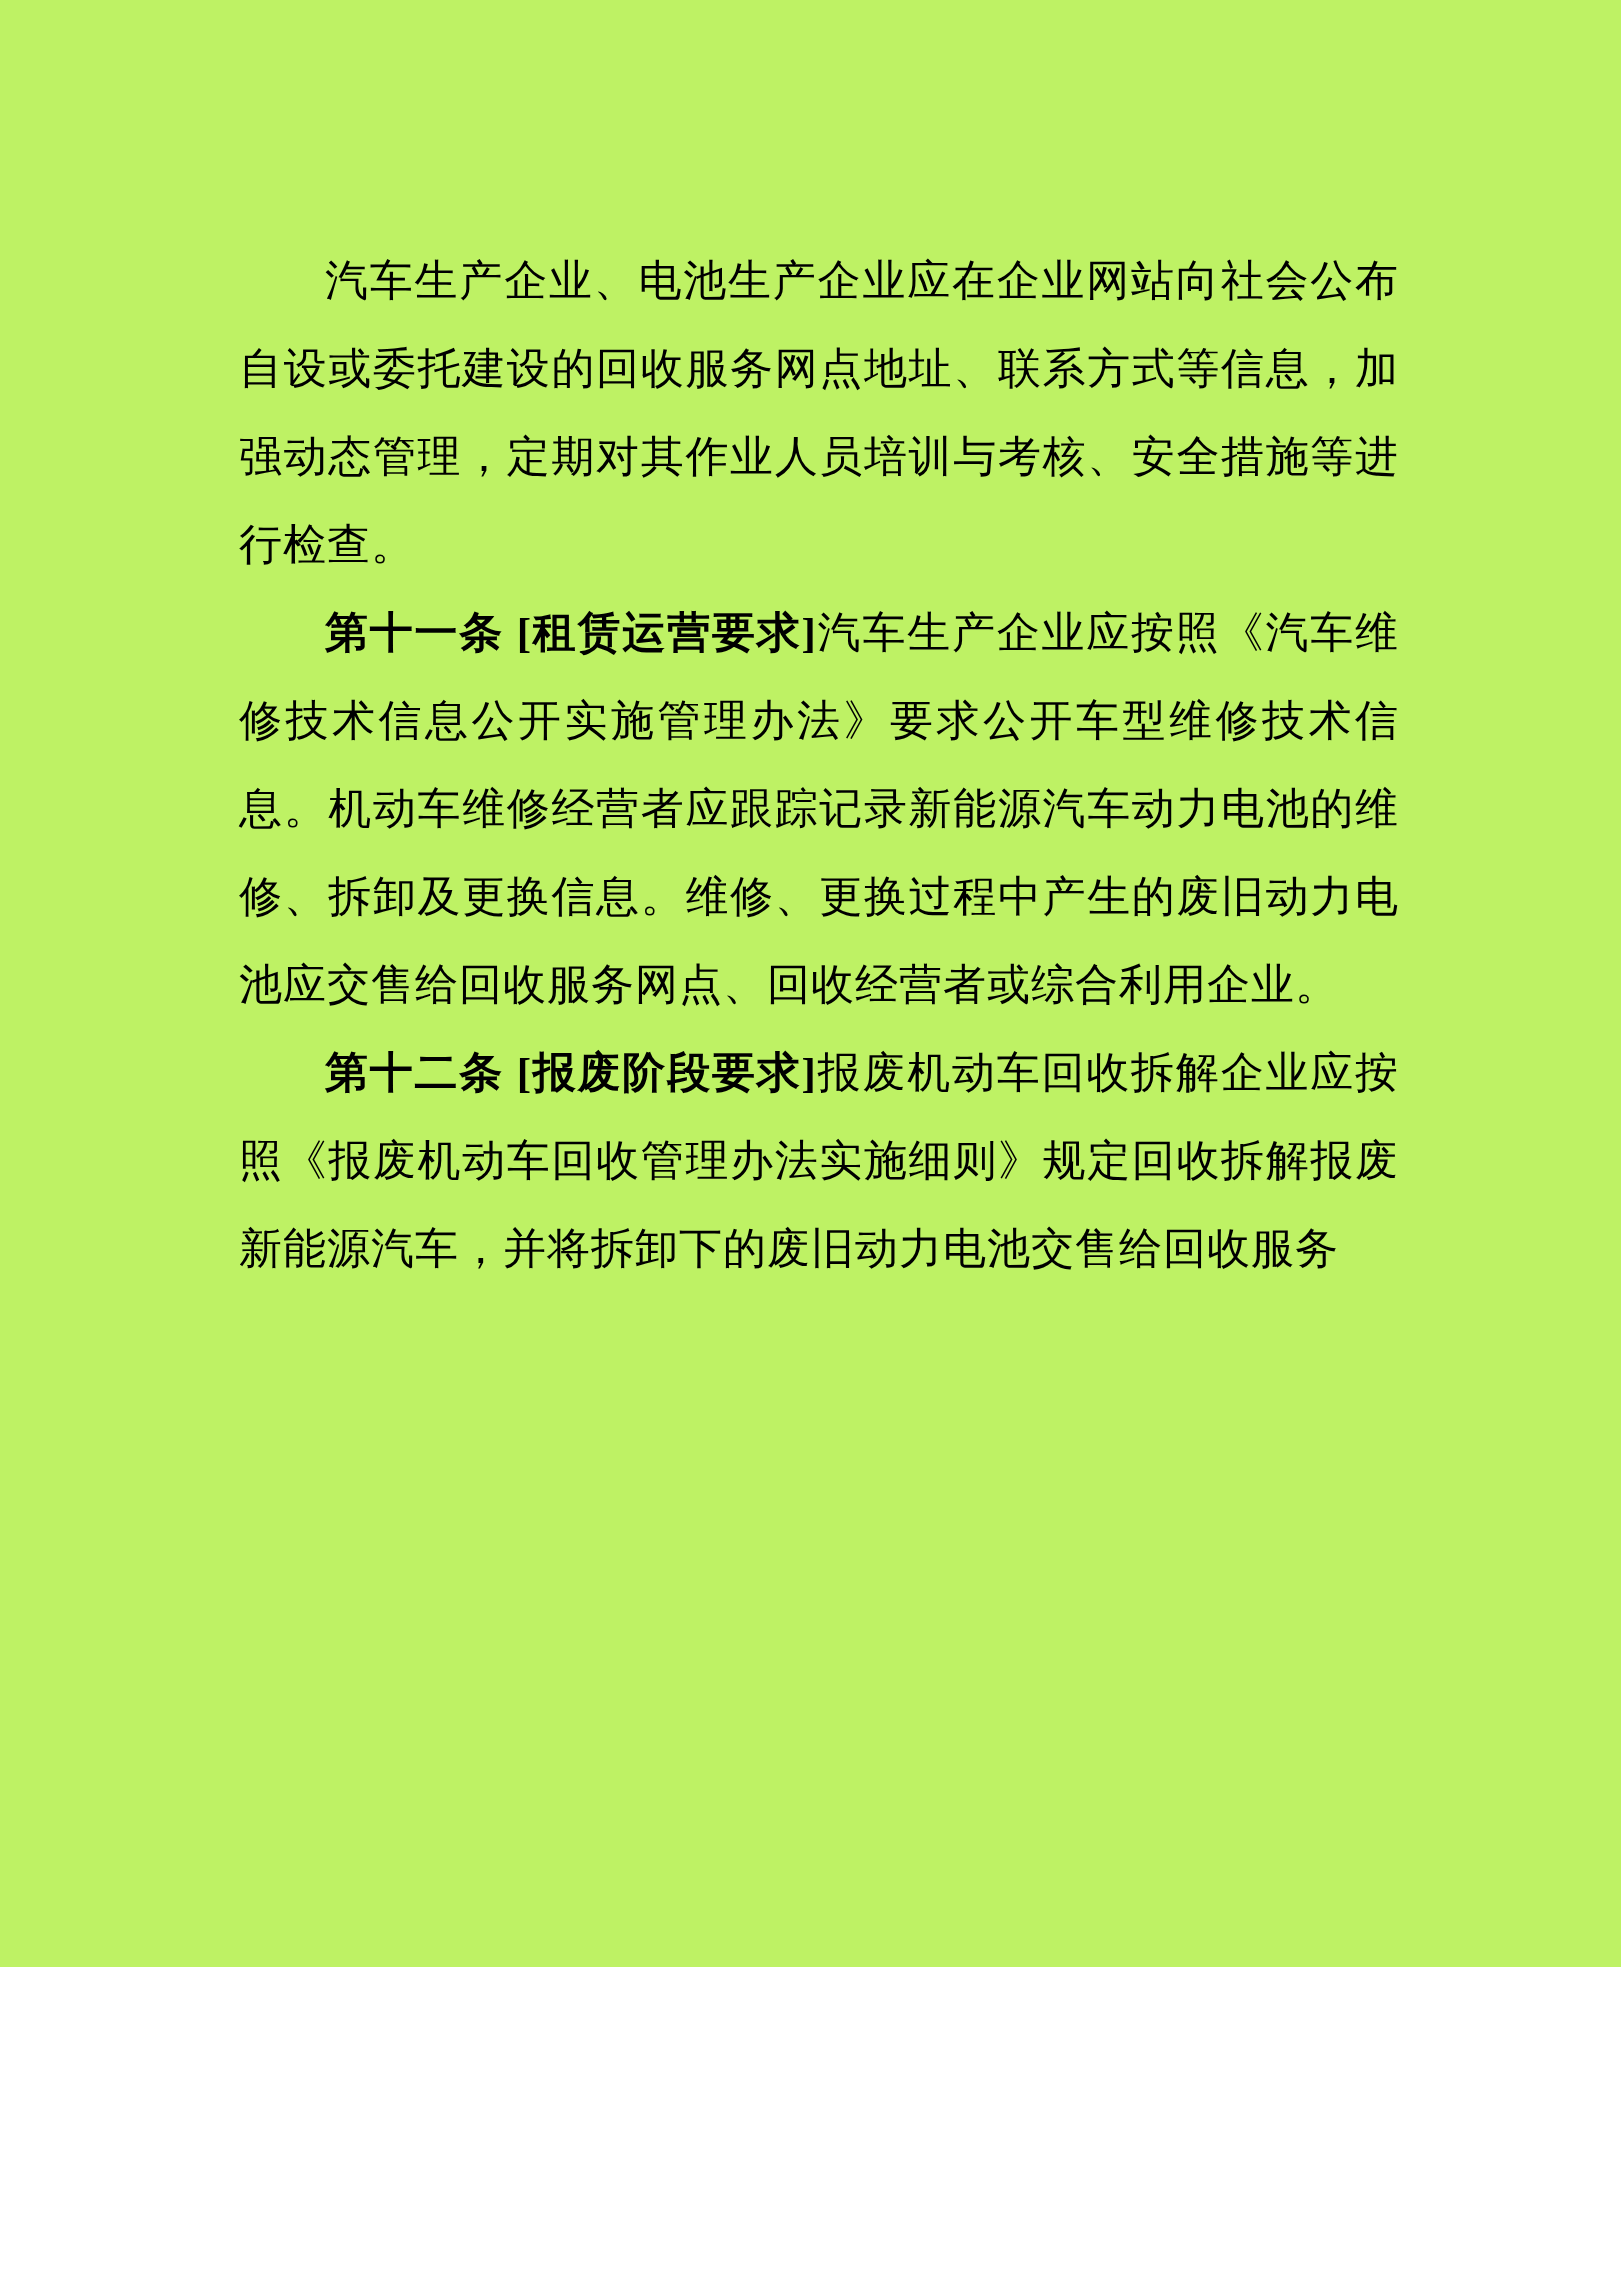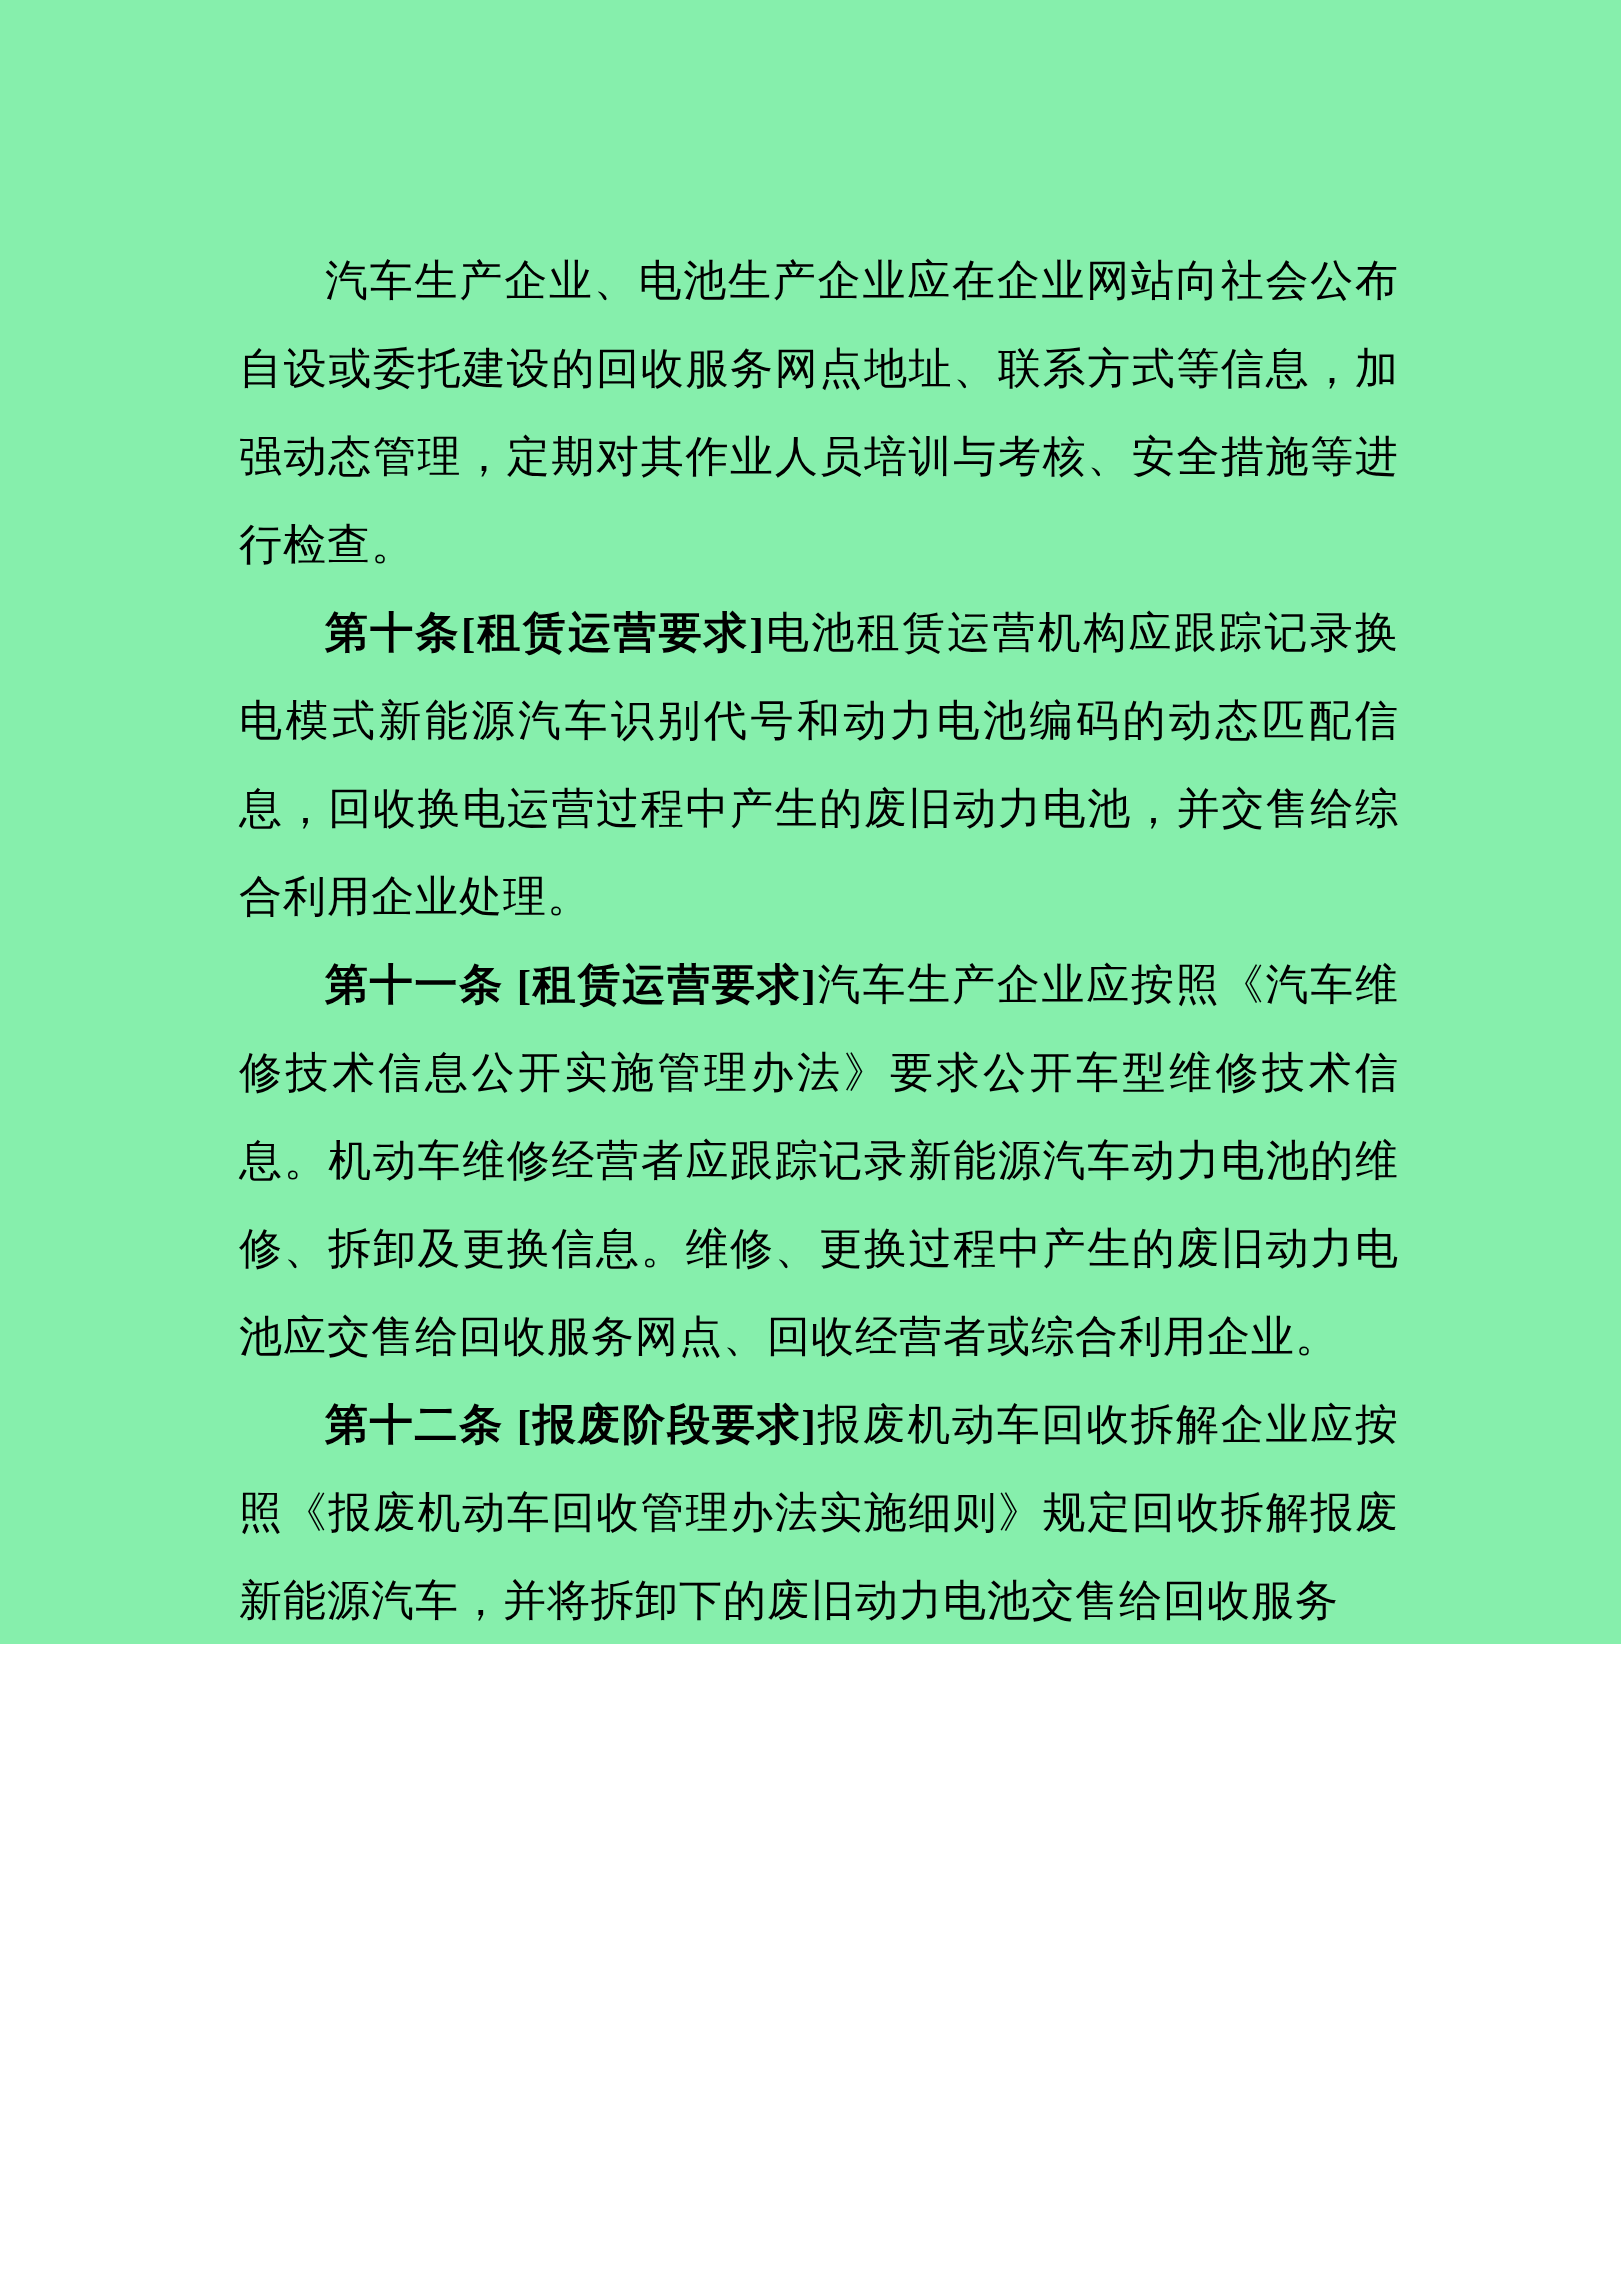--- a/index.html
+++ b/index.html
@@ -3,22 +3,22 @@
 <meta charset="utf-8">
 <style>
   html, body {
     margin: 0;
     padding: 0;
     background: #ffffff;
   }
   .page {
     position: relative;
     width: 1621px;
-    height: 1644px;
-    background: #86efac;
+    height: 1967px;
+    background: #bef264;
     color: #000000;
     overflow: hidden;
   }
   .content {
     position: absolute;
     left: 239px;
     top: 237px;
     width: 1160px;
     font-family: "Liberation Serif", serif;
     font-size: 43px;
@@ -58,21 +58,20 @@
 </style>
 </head>
 <body>
 
 <div class="page">
   <div class="content">
 
     <p class="para"><b class="lead"></b><span>汽车生产企业、电池生产企业应在企业网站向社会公布自设或委托建设的回收服务网点地址、联系方式等信息，加强动态管理，定期对其作业人员培训与考核、安全措施等进行检查。</span></p>
 
 
-    <p class="para"><b class="lead">第十条[租赁运营要求]</b><span>电池租赁运营机构应跟踪记录换电模式新能源汽车识别代号和动力电池编码的动态匹配信息，回收换电运营过程中产生的废旧动力电池，并交售给综合利用企业处理。</span></p>
 
     <p class="para"><b class="lead">第十一条 [租赁运营要求]</b><span>汽车生产企业应按照《汽车维修技术信息公开实施管理办法》要求公开车型维修技术信息。机动车维修经营者应跟踪记录新能源汽车动力电池的维修、拆卸及更换信息。维修、更换过程中产生的废旧动力电池应交售给回收服务网点、回收经营者或综合利用企业。</span></p>
 
 
     <p class="para"><b class="lead">第十二条 [报废阶段要求]</b><span>报废机动车回收拆解企业应按照《报废机动车回收管理办法实施细则》规定回收拆解报废新能源汽车，并将拆卸下的废旧动力电池交售给回收服务</span></p>
 
   </div>
 
   <div class="footer">4</div>
 </div>

